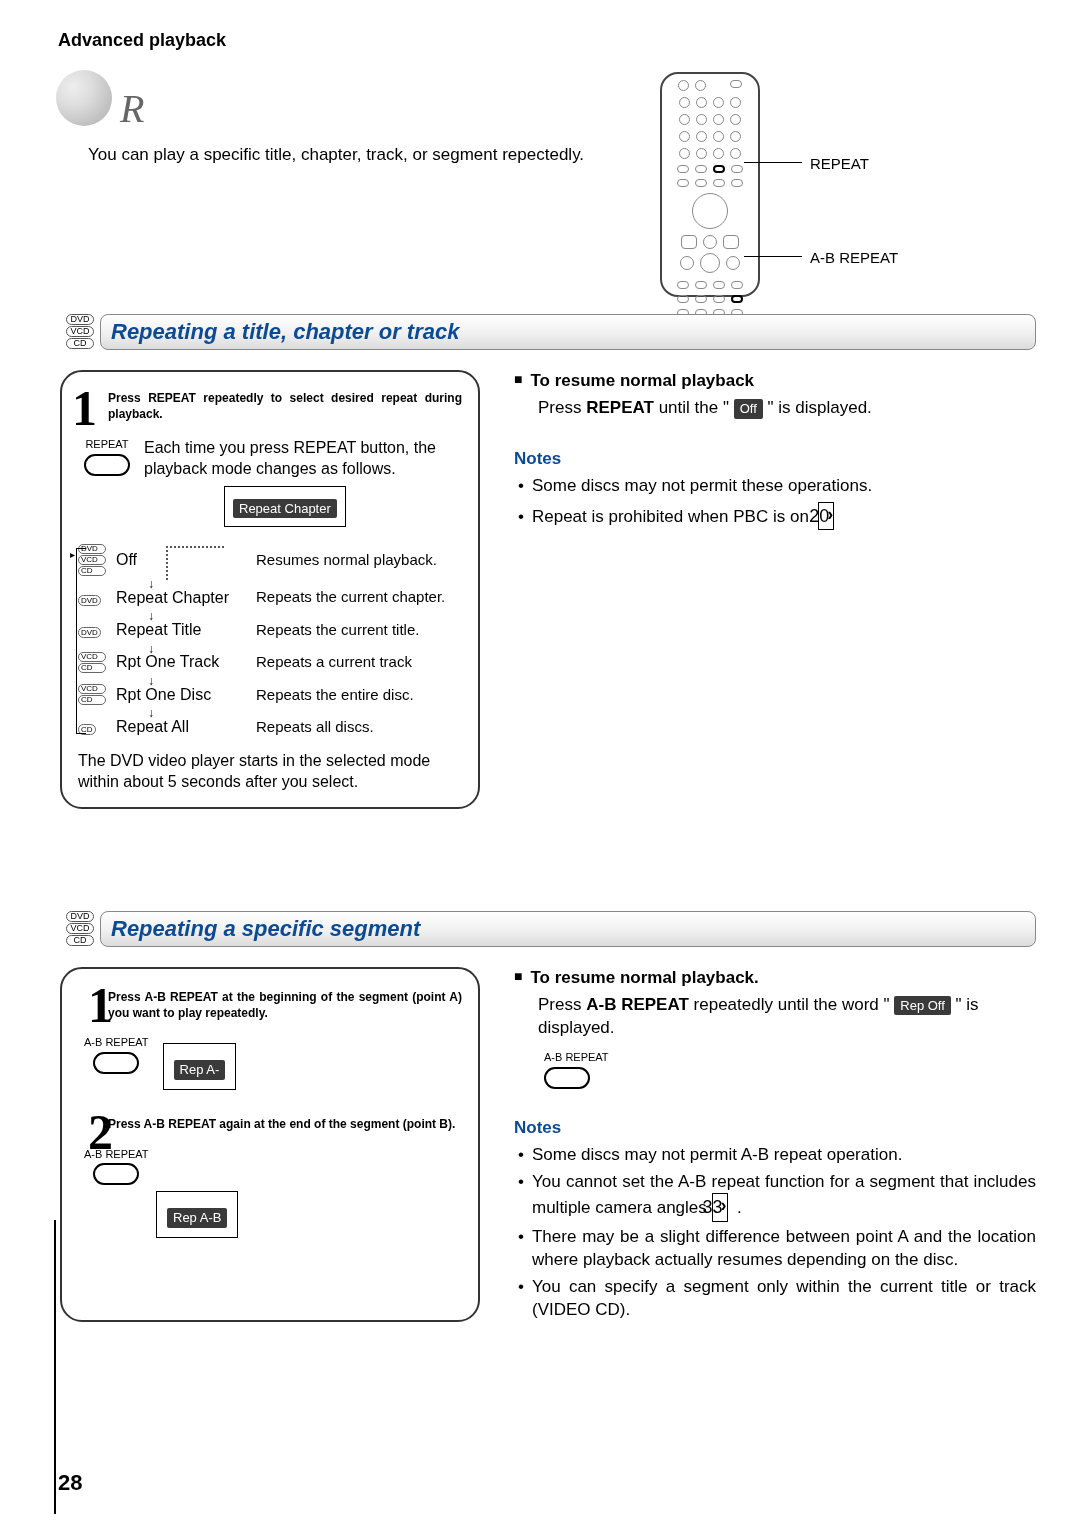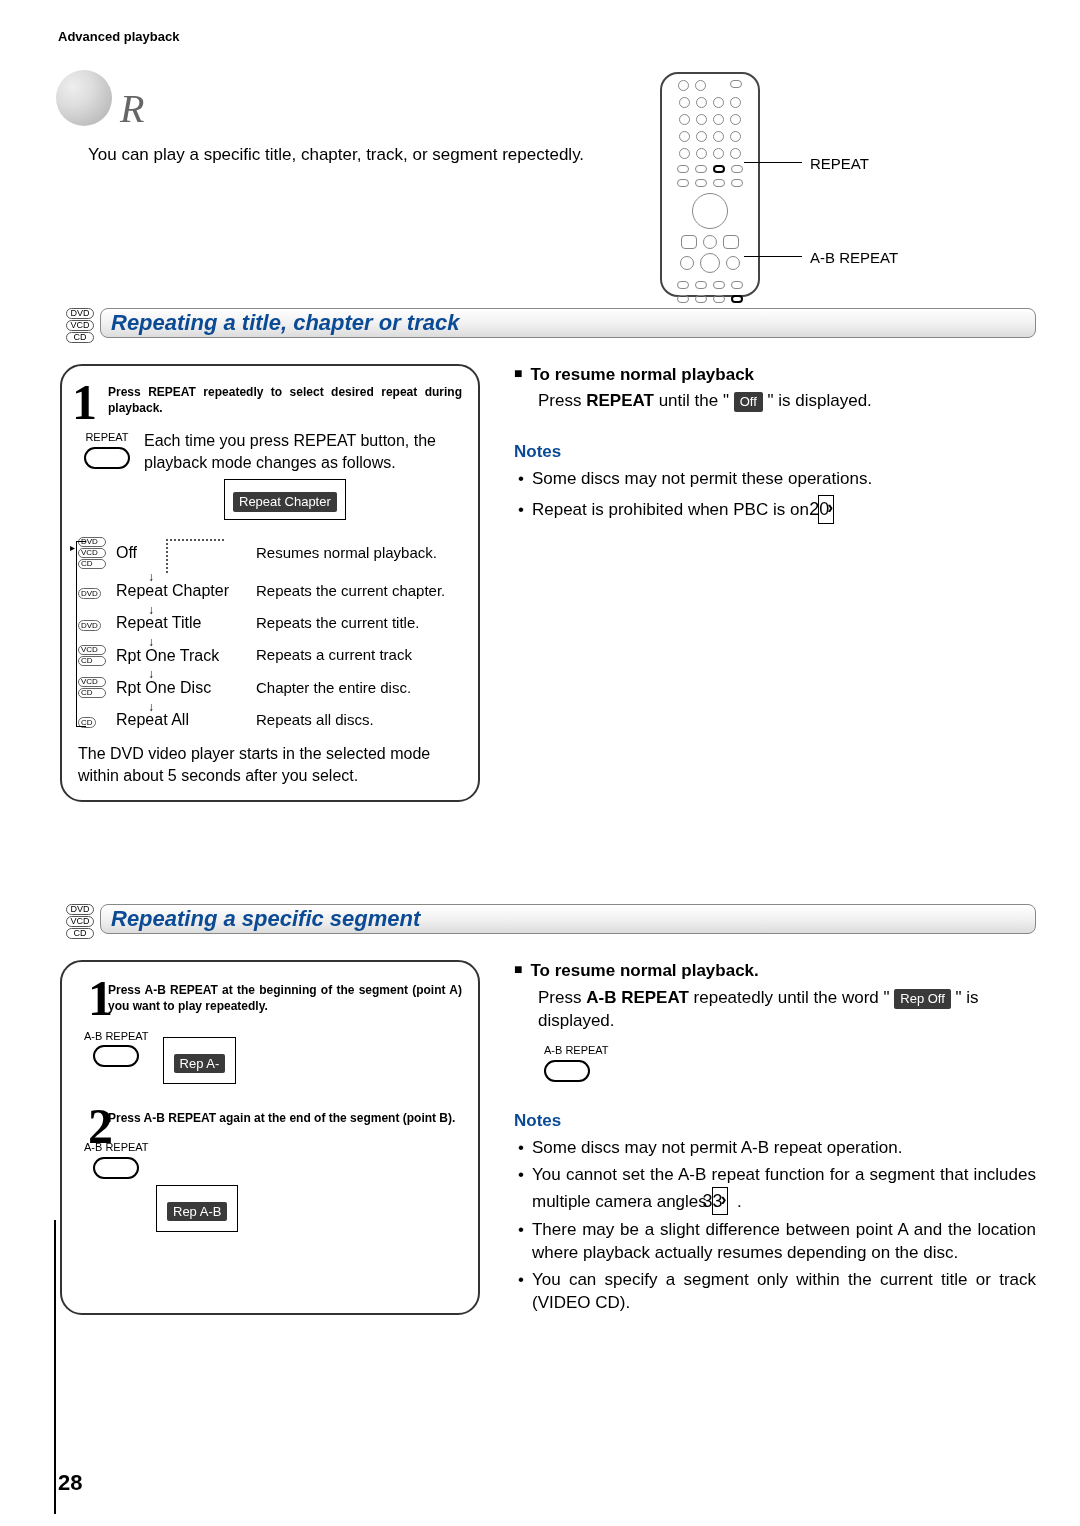--- a/index.html
+++ b/index.html
@@ -13,21 +13,21 @@
     font-size: 17px;
     line-height: 1.35;
   }
   .page {
     padding: 28px 44px 0 60px;
     position: relative;
     height: 100%;
   }
   .chapter-header {
     font-weight: bold;
-    font-size: 13px;
+    font-size: 18px;
     margin-bottom: 14px;
     margin-left: -2px;
   }
   .sphere {
     position: absolute;
     top: 70px;
     left: 56px;
     width: 56px;
     height: 56px;
     border-radius: 50%;
@@ -146,21 +146,21 @@
     padding: 0 2px;
     margin-bottom: 1px;
     text-align: center;
     width: 28px;
   }
   .banner-box {
     position: absolute;
     left: 40px;
     right: 0;
     top: 2px;
-    height: 30px;
+    height: 36px;
     border: 1px solid #888;
     border-radius: 8px;
     background: linear-gradient(180deg,#fff 0%,#f0f0f0 55%,#dcdcdc 100%);
     padding-left: 10px;
     display: flex;
     align-items: center;
   }
   .banner-box span {
     color: #0b4a95;
     font-weight: bold;
@@ -509,21 +509,21 @@
           <span class="mname">Rpt One Track</span>
           <span class="mdesc">Repeats a current track</span>
         </div>
         <div class="arrow-down">↓</div>
         <div class="mode-row">
           <div style="display:flex;flex-direction:column;gap:1px;width:28px">
             <span class="mtag">VCD</span>
             <span class="mtag">CD</span>
           </div>
           <span class="mname">Rpt One Disc</span>
-          <span class="mdesc">Chapter the entire disc.</span>
+          <span class="mdesc">Repeats the entire disc.</span>
         </div>
         <div class="arrow-down">↓</div>
         <div class="mode-row">
           <div style="width:28px"><span class="mtag">CD</span></div>
           <span class="mname">Repeat All</span>
           <span class="mdesc">Repeats all discs.</span>
         </div>
       </div>
 
       <div class="footnote">The DVD video player starts in the selected mode within about 5 seconds after you select.</div>

